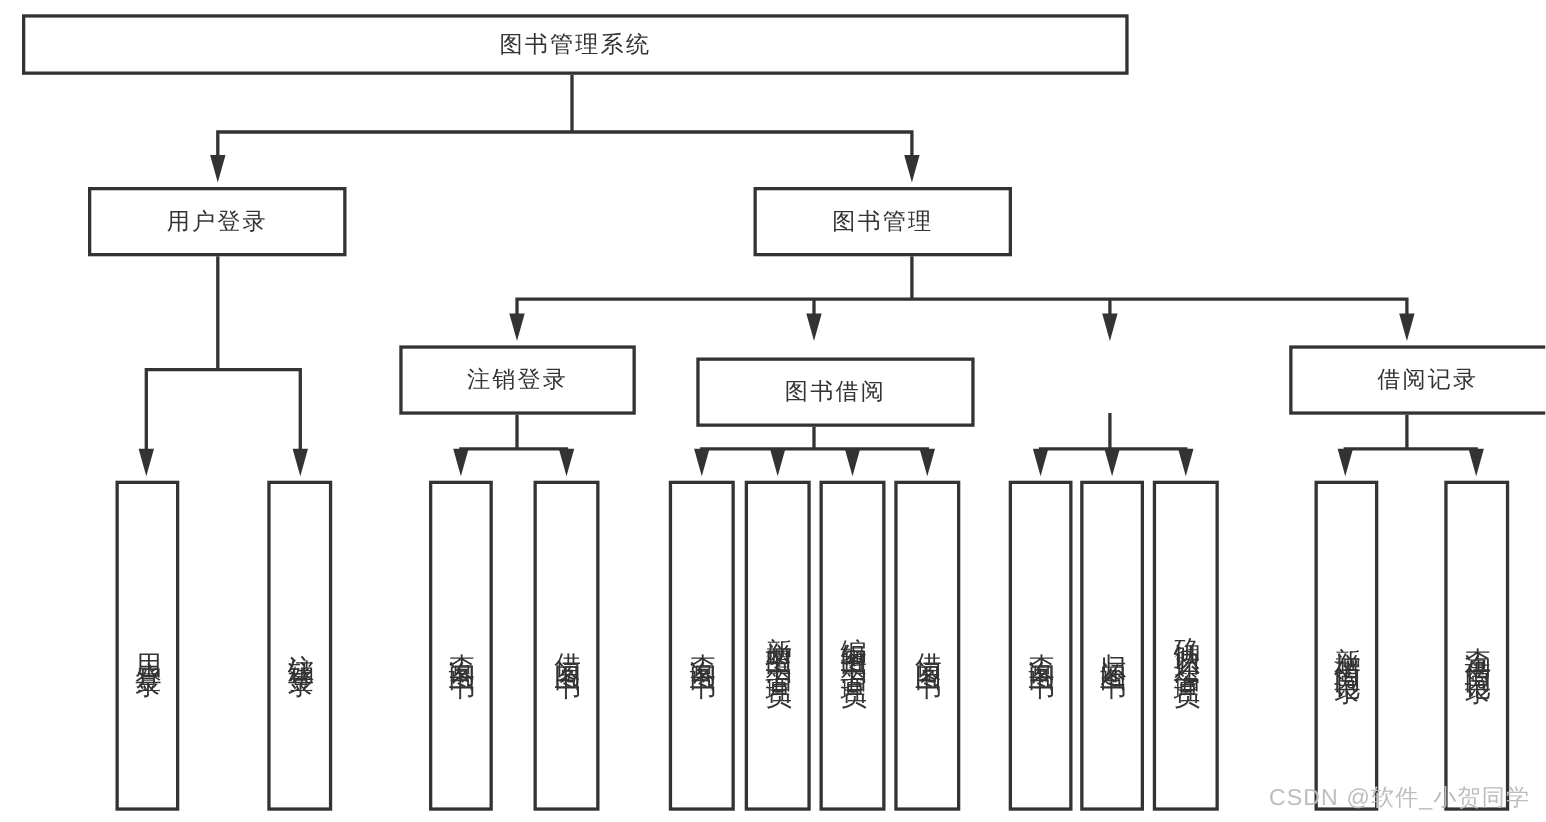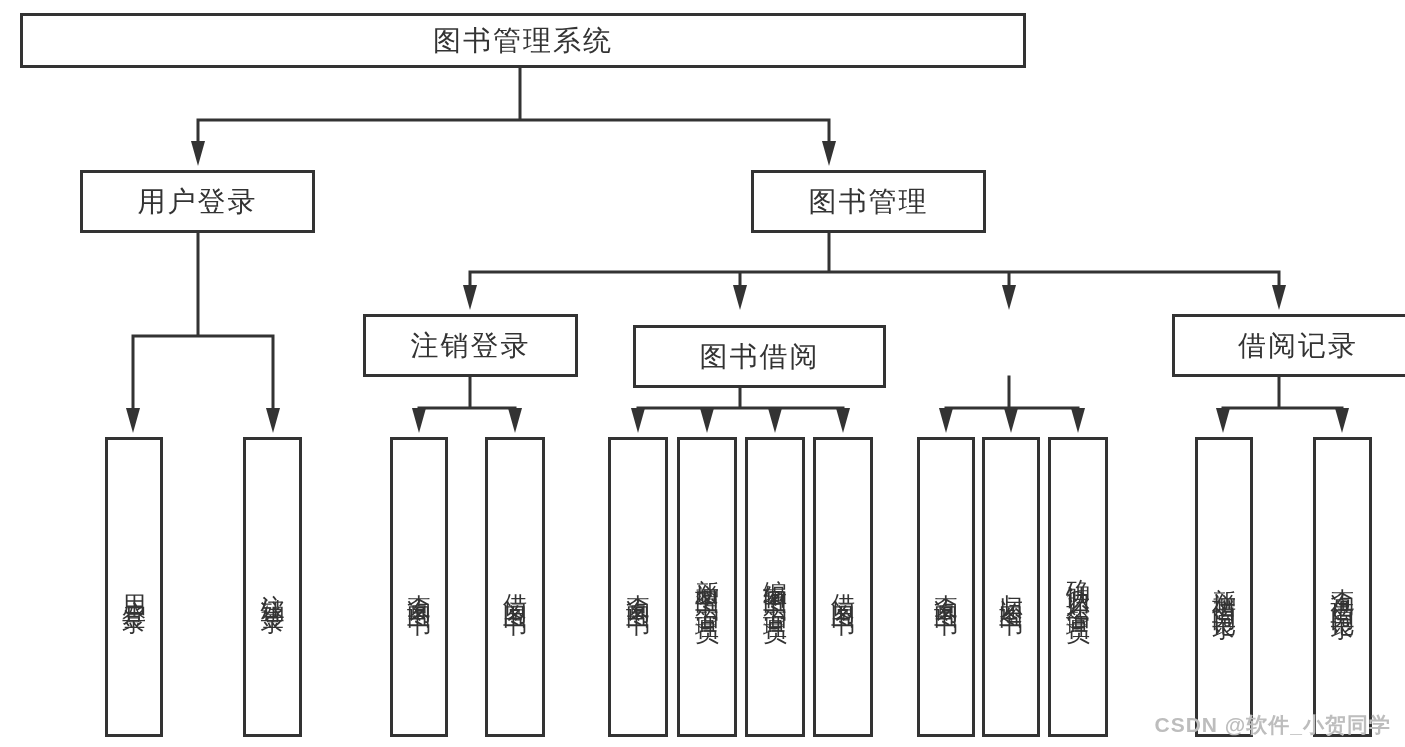--- a/index.html
+++ b/index.html
@@ -31,21 +31,21 @@
   .node {
     position: absolute;
     background: #ffffff;
     border: 3px solid var(--line);
     display: flex;
     align-items: center;
     justify-content: center;
     color: var(--text);
   }
   .hbox span {
-    font-size: 28px;
+    font-size: 21px;
     letter-spacing: 2px;
     color: var(--text);
     white-space: nowrap;
     line-height: 1;
   }
   .vbox span {
     writing-mode: vertical-rl;
     text-orientation: mixed;
     font-size: 24px;
     letter-spacing: 6px;
@@ -55,21 +55,20 @@
   }
   .watermark {
     position: absolute;
     right: 14px;
     top: 711px;
     font-size: 21px;
     letter-spacing: 1px;
     color: var(--wm);
     white-space: nowrap;
     z-index: 5;
-    font-weight: bold;
   }
 </style>
 </head>
 <body>
 
 <div class="stage">
 
   <svg class="wires" width="1405" height="747" viewBox="0 0 1405 747" aria-hidden="true">
     <g stroke="currentColor" stroke-width="3" fill="none" stroke-linecap="square">
 
@@ -113,21 +112,21 @@
     </g>
   </svg>
 
   <div class="node hbox" style="left:20px; top:13px; width:1006px; height:55px;">
     <span>图书管理系统</span>
   </div>
 
   <div class="node hbox" style="left:80px; top:170px; width:235px; height:63px;">
     <span>用户登录</span>
   </div>
-  <div class="node hbox" style="left:751px; top:170px; width:235px; height:63px;">
+  <div class="node hbox" style="left:685px; top:170px; width:235px; height:63px;font-family:Liberation Serif, serif;">
     <span>图书管理</span>
   </div>
 
   <div class="node hbox" style="left:363px; top:314px; width:215px; height:63px;">
     <span>注销登录</span>
   </div>
   <div class="node hbox" style="left:633px; top:325px; width:253px; height:63px;justify-content:center;">
     <span>图书借阅</span>
   </div>
   <div class="node hbox" style="left:1172px; top:314px; width:252px; height:63px;">

